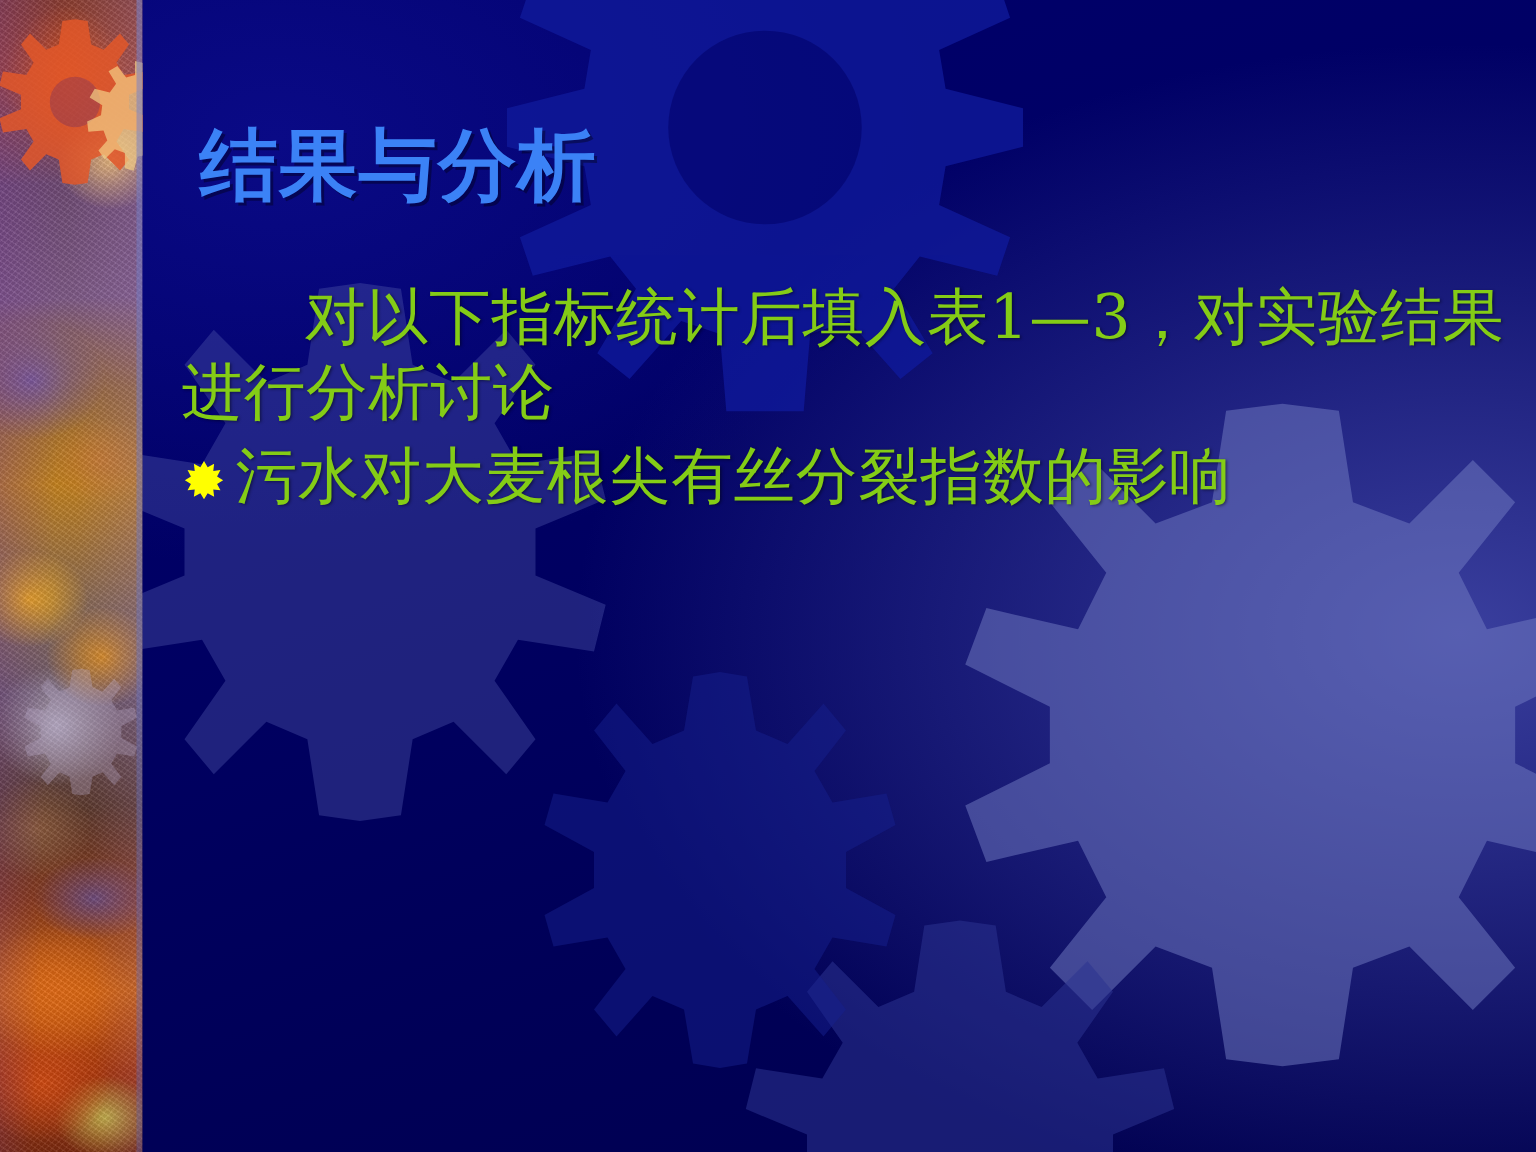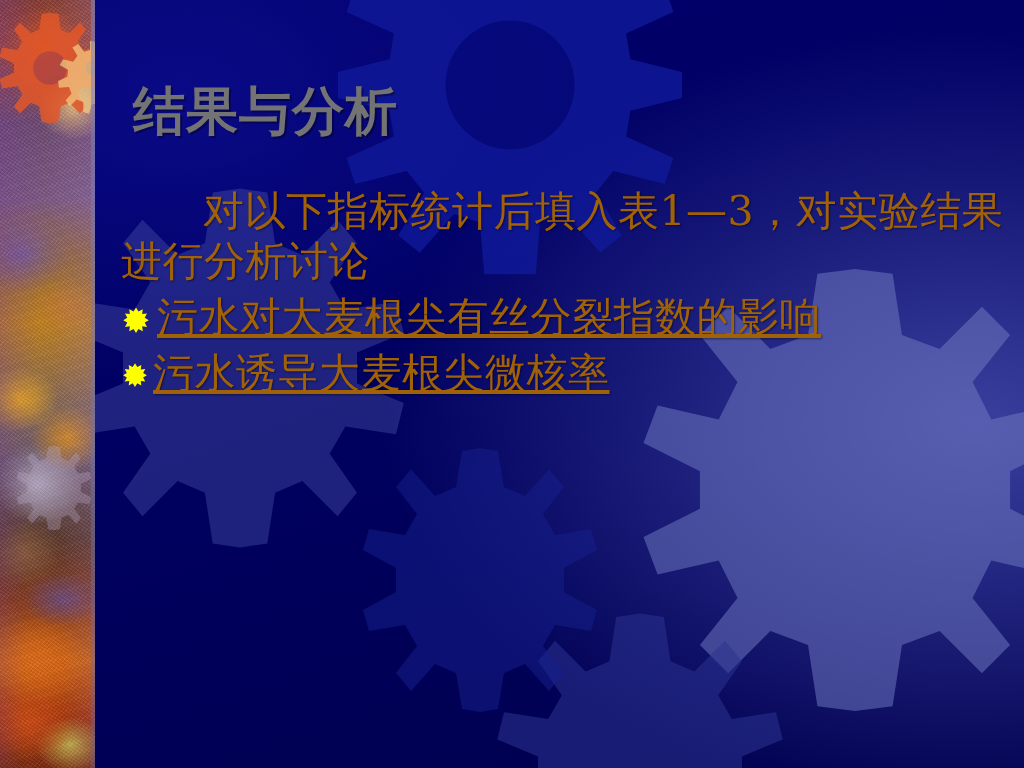--- a/index.html
+++ b/index.html
@@ -103,54 +103,53 @@
     top: 0;
     right: 0;
     bottom: 0;
     z-index: 10;
   }
 
   #title {
     position: absolute;
     left: 38px;
     top: 84px;
-    color: #737373;
+    color: #3b82f6;
     font-size: 52px;
     font-weight: 700;
     letter-spacing: 1px;
     line-height: 1.05;
     white-space: nowrap;
     font-family: "DejaVu Sans", "Liberation Sans", sans-serif;
     text-shadow: 2px 2px 0 rgba(0,0,0,0.35);
   }
 
   #body {
     position: absolute;
     left: 26px;
     top: 186px;
     right: 14px;
-    color: #a16207;
+    color: #84cc16;
   }
 
   .para {
     font-size: 41px;
     line-height: 1.22;
     font-weight: 400;
     text-indent: 2em;
     margin: 0 0 4px 0;
     letter-spacing: 0.5px;
     text-shadow: 1px 1px 2px rgba(0,0,0,0.45);
     font-family: "DejaVu Serif", "Liberation Serif", serif;
   }
 
   .bullet-row {
     display: flex;
     align-items: flex-start;
     margin: 6px 0 2px 0;
-    text-decoration: underline;
   }
   .bullet-mark {
     flex: 0 0 auto;
     width: 34px;
     padding-top: 14px;
     margin-right: 2px;
   }
   .bullet-mark svg { display: block; }
   .bullet-text {
     flex: 1 1 auto;
@@ -275,26 +274,16 @@
           <svg width="30" height="30" viewBox="0 0 32 32" aria-hidden="true">
             <path fill="#ffff00" d="M16 1.5 l2.6 4.3 4.6-2.4 -0.6 5.1 5.1-0.6 -2.4 4.6 4.3 2.6
               -4.3 2.6 2.4 4.6 -5.1-0.6 0.6 5.1 -4.6-2.4 -2.6 4.3 -2.6-4.3 -4.6 2.4 0.6-5.1
               -5.1 0.6 2.4-4.6 -4.3-2.6 4.3-2.6 -2.4-4.6 5.1 0.6 -0.6-5.1 4.6 2.4 Z"></path>
           </svg>
         </span>
         <span class="bullet-text"> 污水对大麦根尖有丝分裂指数的影响</span>
       </div>
 
 
-      <div class="bullet-row tight">
-        <span class="bullet-mark">
-          <svg width="28" height="28" viewBox="0 0 32 32" aria-hidden="true">
-            <path fill="#ffff00" d="M16 1.5 l2.6 4.3 4.6-2.4 -0.6 5.1 5.1-0.6 -2.4 4.6 4.3 2.6
-              -4.3 2.6 2.4 4.6 -5.1-0.6 0.6 5.1 -4.6-2.4 -2.6 4.3 -2.6-4.3 -4.6 2.4 0.6-5.1
-              -5.1 0.6 2.4-4.6 -4.3-2.6 4.3-2.6 -2.4-4.6 5.1 0.6 -0.6-5.1 4.6 2.4 Z"></path>
-          </svg>
-        </span>
-        <span class="bullet-text">污水诱导大麦根尖微核率</span>
-      </div>
 
     </div>
   </div>
 </div>
 
 </body></html>

